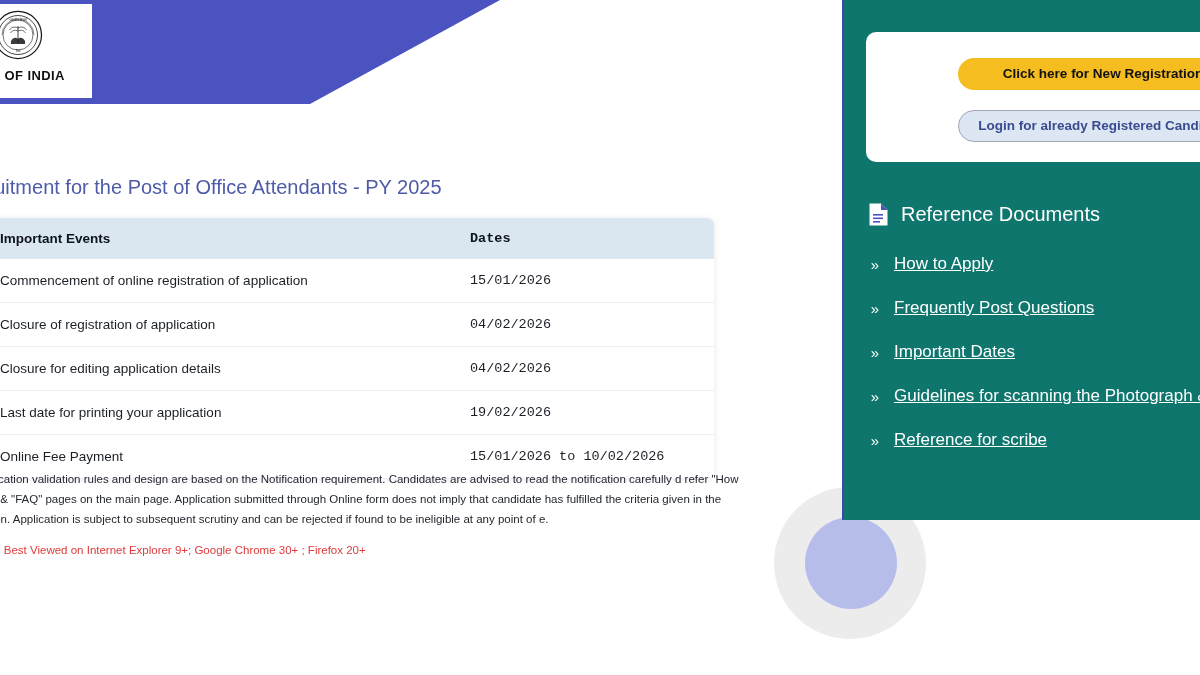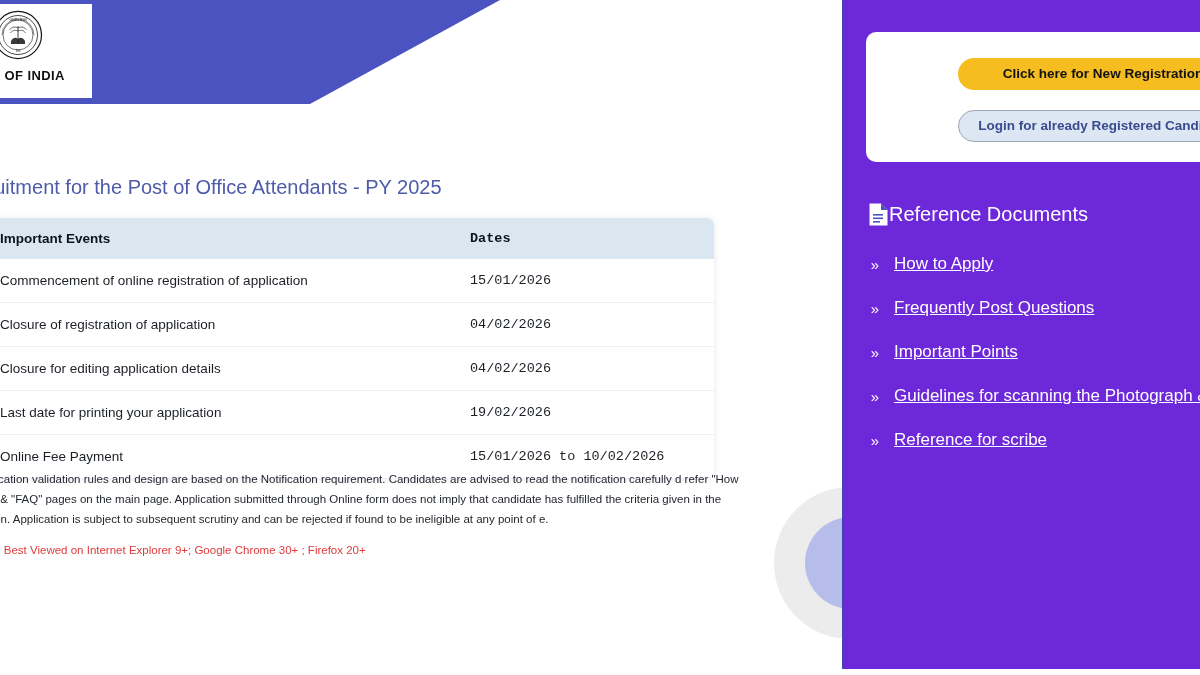--- a/index.html
+++ b/index.html
@@ -85,22 +85,22 @@
   }
   .circ-inner {
     position: absolute; left: 805px; top: 517px;
     width: 92px; height: 92px; border-radius: 50%;
     background: #b7bdeb;
   }
 
   
   .panel {
     position: absolute; left: 842px; top: 0;
-    width: 358px; height: 669px;
-    background: #6d28d9;
+    width: 358px; height: 520px;
+    background: #0f766e;
     border-left: 2px solid #3f47ae;
     z-index: 5;
   }
   .login-card {
     position: absolute; left: 22px; top: 32px;
     width: 400px; height: 130px;
     background: #ffffff;
     border-radius: 10px;
   }
   .btn-register {
@@ -117,21 +117,21 @@
     width: 300px; height: 32px;
     background: #dde7f3; border: 1px solid #9fa6b4; border-radius: 16px;
     color: #3a4b8f; font-size: 13.5px; font-weight: bold;
     font-family: "Liberation Sans", sans-serif;
     cursor: pointer; text-align: center; line-height: 30px;
     padding: 0;
   }
 
   .ref-head {
     position: absolute; left: 24px; top: 202px;
-    display: flex; align-items: center; gap: 0;
+    display: flex; align-items: center; gap: 12px;
   }
   .doc-icon { width: 21px; height: 25px; display: block; }
   .ref-title { font-size: 20px; color: #ffffff; font-weight: 400; white-space: nowrap; }
 
   .ref-list { position: absolute; left: 24px; top: 242px; width: 340px; }
   .ref-item {
     display: flex; align-items: center; gap: 12px;
     height: 44px; cursor: pointer;
   }
   .chev {
@@ -230,21 +230,21 @@
       <div class="ref-item">
         <span class="chev">»</span>
         <span class="ref-label">How to Apply</span>
       </div>
       <div class="ref-item">
         <span class="chev">»</span>
         <span class="ref-label">Frequently Post Questions</span>
       </div>
       <div class="ref-item">
         <span class="chev">»</span>
-        <span class="ref-label">Important Points</span>
+        <span class="ref-label">Important Dates</span>
       </div>
       <div class="ref-item">
         <span class="chev">»</span>
         <span class="ref-label">Guidelines for scanning the Photograph &amp; Signature</span>
       </div>
       <div class="ref-item">
         <span class="chev">»</span>
         <span class="ref-label">Reference for scribe</span>
       </div>
     </div>

